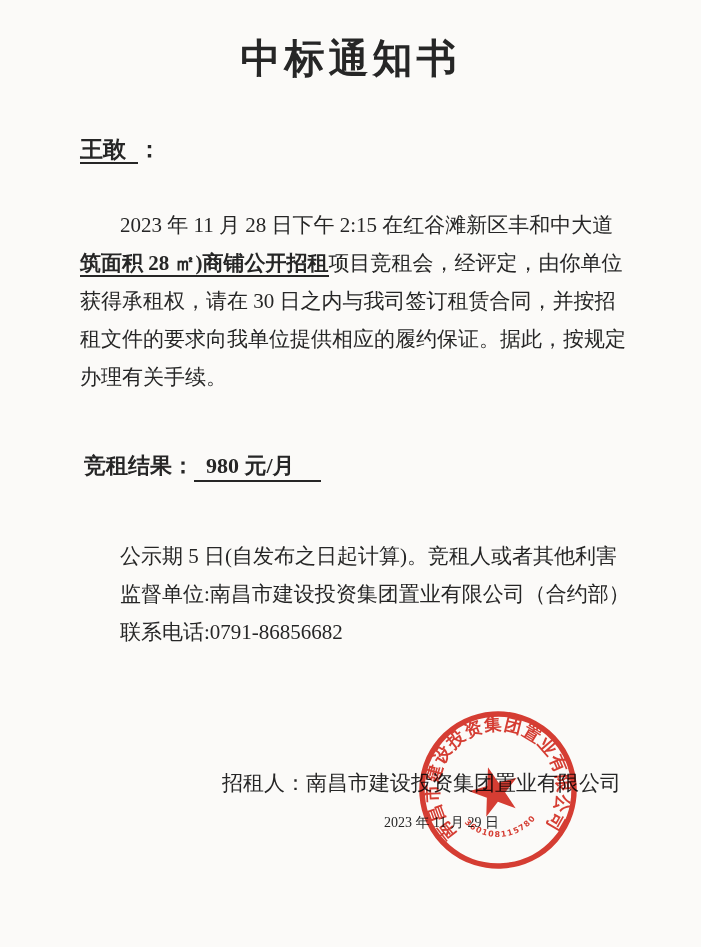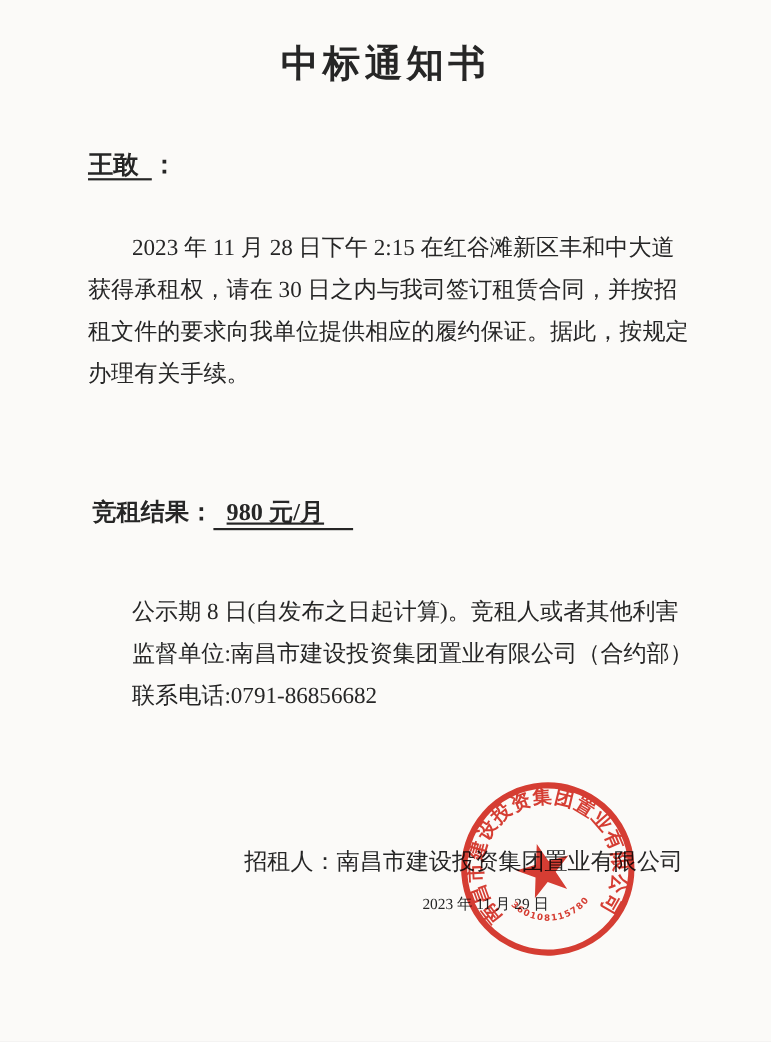--- a/index.html
+++ b/index.html
@@ -8,40 +8,40 @@
     width:701px;height:947px;
     margin:0 auto;
     background:var(--bg,#fbfaf8);
     font-family:"Liberation Serif","DejaVu Serif",serif;
     color:var(--ink,#262626);
     overflow:hidden;
   }
   .title{
     position:absolute;top:40px;left:0;right:0;
     margin:0;text-align:center;
-    font-size:34px;font-weight:700;letter-spacing:4px;
+    font-size:40px;font-weight:700;letter-spacing:4px;
     line-height:38px;
   }
   .salutation{
     position:absolute;top:134px;left:80px;
     font-size:23px;font-weight:700;line-height:32px;
     white-space:nowrap;
   }
   .salutation .name{border-bottom:2px solid currentColor;padding-right:12px;}
   .block{position:absolute;left:80px;width:545px;font-size:21px;}
   .para1{top:174px;margin-top:32px;}
   .notice{top:537px;}
   .line{height:38px;line-height:38px;white-space:nowrap;}
   .indent{text-indent:40px;}
   .em{font-weight:700;border-bottom:2px solid currentColor;}
   .result{
     position:absolute;top:449px;left:84px;
     font-size:22px;font-weight:700;line-height:34px;white-space:nowrap;
   }
-  .result-value{border-bottom:2px solid currentColor;padding:0 26px 2px 12px;text-decoration:underline;}
+  .result-value{border-bottom:2px solid currentColor;padding:0 26px 2px 12px;}
   .sig-lessor{
     position:absolute;top:768px;left:222px;
     font-size:21px;line-height:30px;white-space:nowrap;
   }
   .sig-date{
     position:absolute;top:808px;left:384px;
     font-size:14px;line-height:30px;white-space:nowrap;
   }
   .seal{
     position:absolute;left:413px;top:705px;
@@ -67,31 +67,32 @@
 <div class="page">
 
   <h1 class="title">中标通知书</h1>
 
   <div class="salutation">
     <span class="name">王敢</span><span>：</span>
   </div>
 
   <div class="block para1">
     <div class="line indent">2023 年 11 月 28 日下午 2:15 在红谷滩新区丰和中大道</div>
+    <div class="line"><span class="em">筑面积 28 ㎡)商铺公开招租</span><span>项目竞租会，经评定，由你单位</span></div>
     <div class="line">获得承租权，请在 30 日之内与我司签订租赁合同，并按招</div>
     <div class="line">租文件的要求向我单位提供相应的履约保证。据此，按规定</div>
     <div class="line">办理有关手续。</div>
   </div>
 
   <div class="result">
     <span>竞租结果：</span><span class="result-value">980 元/月</span>
   </div>
 
   <div class="block notice">
-    <div class="line indent">公示期 8 日(自发布之日起计算)。竞租人或者其他利害</div>
+    <div class="line indent">公示期 5 日(自发布之日起计算)。竞租人或者其他利害</div>
     <div class="line indent">监督单位:南昌市建设投资集团置业有限公司（合约部）</div>
     <div class="line indent">联系电话:0791-86856682</div>
   </div>
 
   <div class="sig-lessor">招租人：南昌市建设投资集团置业有限公司</div>
   <div class="sig-date">2023 年 11 月 29 日</div>
 
   <svg class="seal" width="170" height="170" viewBox="0 0 170 170" aria-hidden="true">
     <defs>
       <path id="arcTop" d="M 42.57,127.43 A 60,60 0 1 1 127.43,127.43" fill="none"></path>

